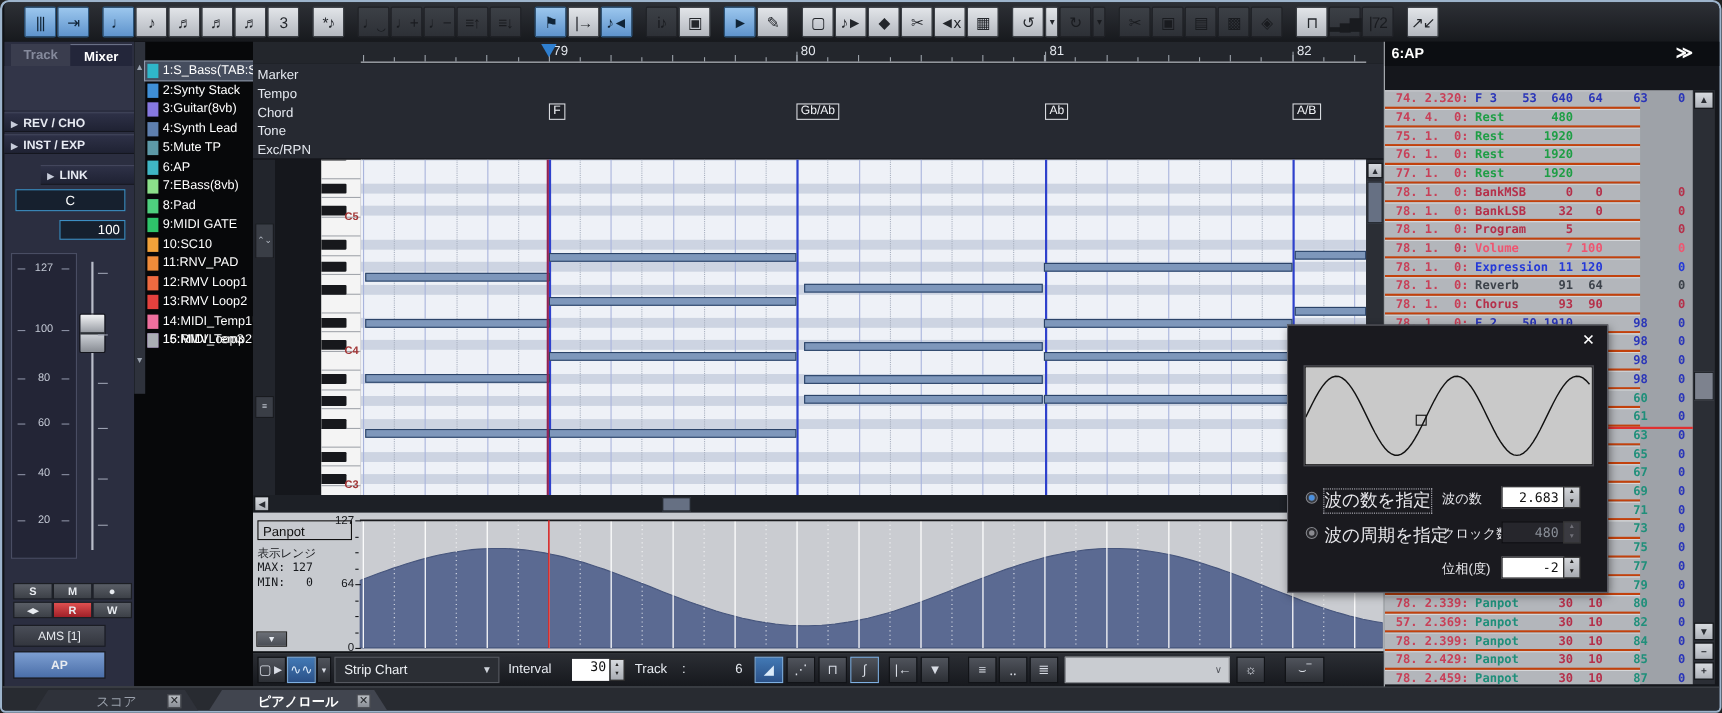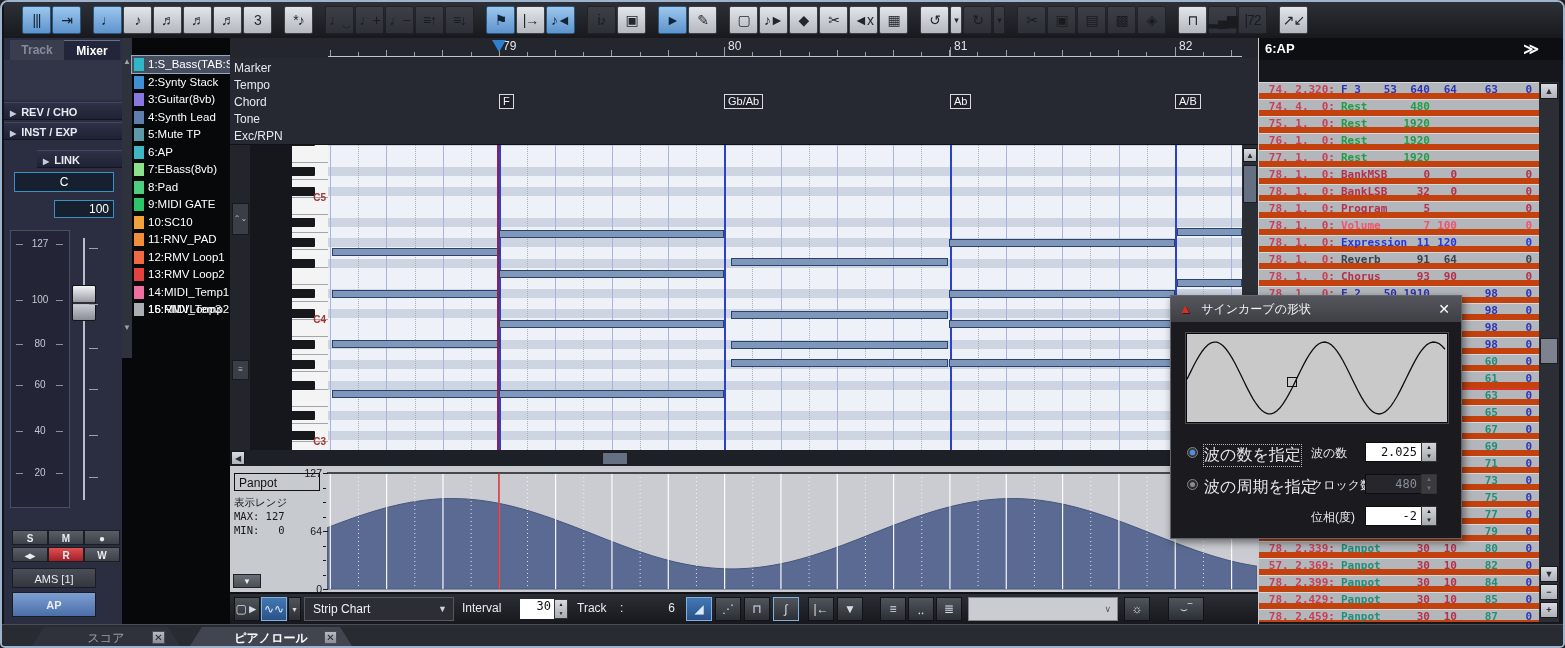--- a/index.html
+++ b/index.html
@@ -118,22 +118,22 @@
     border:1px solid #4a4d53;color:#26282c;font-size:10px;line-height:12px;text-align:center;box-sizing:border-box;}
   
   #events{position:absolute;left:1257px;top:36px;width:306px;height:586px;background:#15171c;}
   #evtitle{position:absolute;left:0;top:0;width:306px;height:22px;background:#0c0e12;color:#fff;
     font-size:13px;font-weight:bold;line-height:22px;}
   #evhead{position:absolute;left:0;top:22px;width:300px;height:22px;}
   .hcell{position:absolute;top:0;height:22px;background:linear-gradient(#f4f4f4,#c6c8cb);border:1px solid #85888d;
     border-left-color:#fff;color:#111;font-size:12px;text-align:center;line-height:20px;box-sizing:border-box;
     font-family:"DejaVu Sans Mono",monospace;font-weight:bold;}
   #evrows{position:absolute;left:0;top:44px;width:280px;height:540px;overflow:hidden;background:#9ea2a8;}
-  .evrow{position:absolute;left:0;width:280px;height:17px;background:#b3b6bb;
-    border-bottom:6px solid #c2410c;box-shadow:inset 0 1px 0 #d5d7da;box-sizing:border-box;
+  .evrow{position:absolute;left:0;width:232px;height:17px;background:#b3b6bb;
+    border-bottom:2px solid #c2410c;box-shadow:inset 0 1px 0 #d5d7da;box-sizing:border-box;
     font-family:"DejaVu Sans Mono",monospace;font-size:11px;font-weight:bold;line-height:16px;}
   .evrow span{position:absolute;top:0;white-space:pre;}
   .c-loc{left:0;width:76px;text-align:right;color:#c84058 !important;}
   .c-note{left:82px;width:62px;}
   .c-n2{left:103px;width:35px;text-align:right;}
   .c-st{left:126px;width:45px;text-align:right;}
   .c-gt{left:156px;width:42px;text-align:right;}
   .c-vel{left:200px;width:39px;text-align:right;}
   .c-dev{left:244px;width:29px;text-align:right;}
   .ev-note span{color:#2a35b8;} .ev-rest span{color:#1e9e45;} .ev-cc span{color:#b5304a;}
@@ -851,38 +851,34 @@
     <div id="evscroll">
       <div class="evsbtn" style="top:1px;">▲</div>
       <div class="abs" style="left:1px;top:256px;width:18px;height:26px;background:#7d828e;border:1px solid #1a1d22;box-sizing:border-box;"></div>
       <div class="evsbtn" style="top:484px;">▼</div>
       <div class="evsbtn" style="top:502px;">−</div>
       <div class="evsbtn" style="top:520px;">+</div>
     </div>
   </div>
 
   <div id="dialog">
-    <div id="dtitle">
-      <span style="color:#d03028;font-size:13px;margin:0 6px 0 8px;text-shadow:1px 1px 0 #501008;">▲</span>
-      <span>サインカーブの形状</span>
-    </div>
     <div id="dclose">✕</div>
     <div id="dpreview">
       <svg id="dsine" width="260" height="88">
           <rect x="0" y="0" width="260" height="88" fill="#c9c9c9"></rect>
           <polyline points="0,45.3 3,39.1 6,33.0 9,27.3 12,22.1 15,17.5 18,13.7 21,10.8 24,8.9 27,8.1 30,8.2 33,9.5 36,11.8 39,15.0 42,19.1 45,23.9 48,29.3 51,35.2 54,41.3 57,47.5 60,53.6 63,59.4 66,64.8 69,69.5 72,73.5 75,76.6 78,78.7 81,79.8 84,79.9 87,78.9 90,76.8 93,73.8 96,69.9 99,65.2 102,59.9 105,54.2 108,48.1 111,41.9 114,35.8 117,29.9 120,24.4 123,19.5 126,15.4 129,12.0 132,9.7 135,8.3 138,8.0 141,8.8 144,10.6 147,13.4 150,17.1 153,21.6 156,26.8 159,32.5 162,38.5 165,44.7 168,50.8 171,56.8 174,62.4 177,67.4 180,71.7 183,75.3 186,77.9 189,79.5 192,80.0 195,79.5 198,77.9 201,75.3 204,71.8 207,67.5 210,62.5 213,56.9 216,50.9 219,44.8 222,38.6 225,32.6 228,26.9 231,21.7 234,17.2 237,13.5 240,10.6 243,8.8 246,8.0 249,8.3 252,9.6 255,12.0 258,15.3 " fill="none" stroke="#111" a="" stroke-width="1.3"></polyline>
         </svg>
       <div id="dhandle"></div>
     </div>
     <div class="radio" style="left:16px;top:151px;">
         <div class="dot" style="background:#4a90e0;box-shadow:0 0 2px #9cc4f0;"></div>
       </div>
     <div class="rlabel focus" style="left:33px;top:149px;">波の数を指定</div>
     <div class="dflabel" style="left:140px;top:149px;">波の数</div>
-    <div class="din" style="left:194px;top:146px;">2.025</div>
+    <div class="din" style="left:194px;top:146px;">2.683</div>
     <div class="dspin" style="left:250px;top:146px;">▲<br>▼</div>
     <div class="radio" style="left:16px;top:183px;">
         <div class="dot" style="background:#8a8a90;"></div>
       </div>
     <div class="rlabel" style="left:33px;top:181px;">波の周期を指定</div>
     <div class="dflabel" style="left:140px;top:181px;">クロック数</div>
     <div class="din dis" style="left:194px;top:178px;">480</div>
     <div class="dspin dis" style="left:250px;top:178px;">▲<br>▼</div>
     <div class="dflabel" style="left:140px;top:213px;">位相(度)</div>
     <div class="din" style="left:194px;top:210px;">-2</div>

